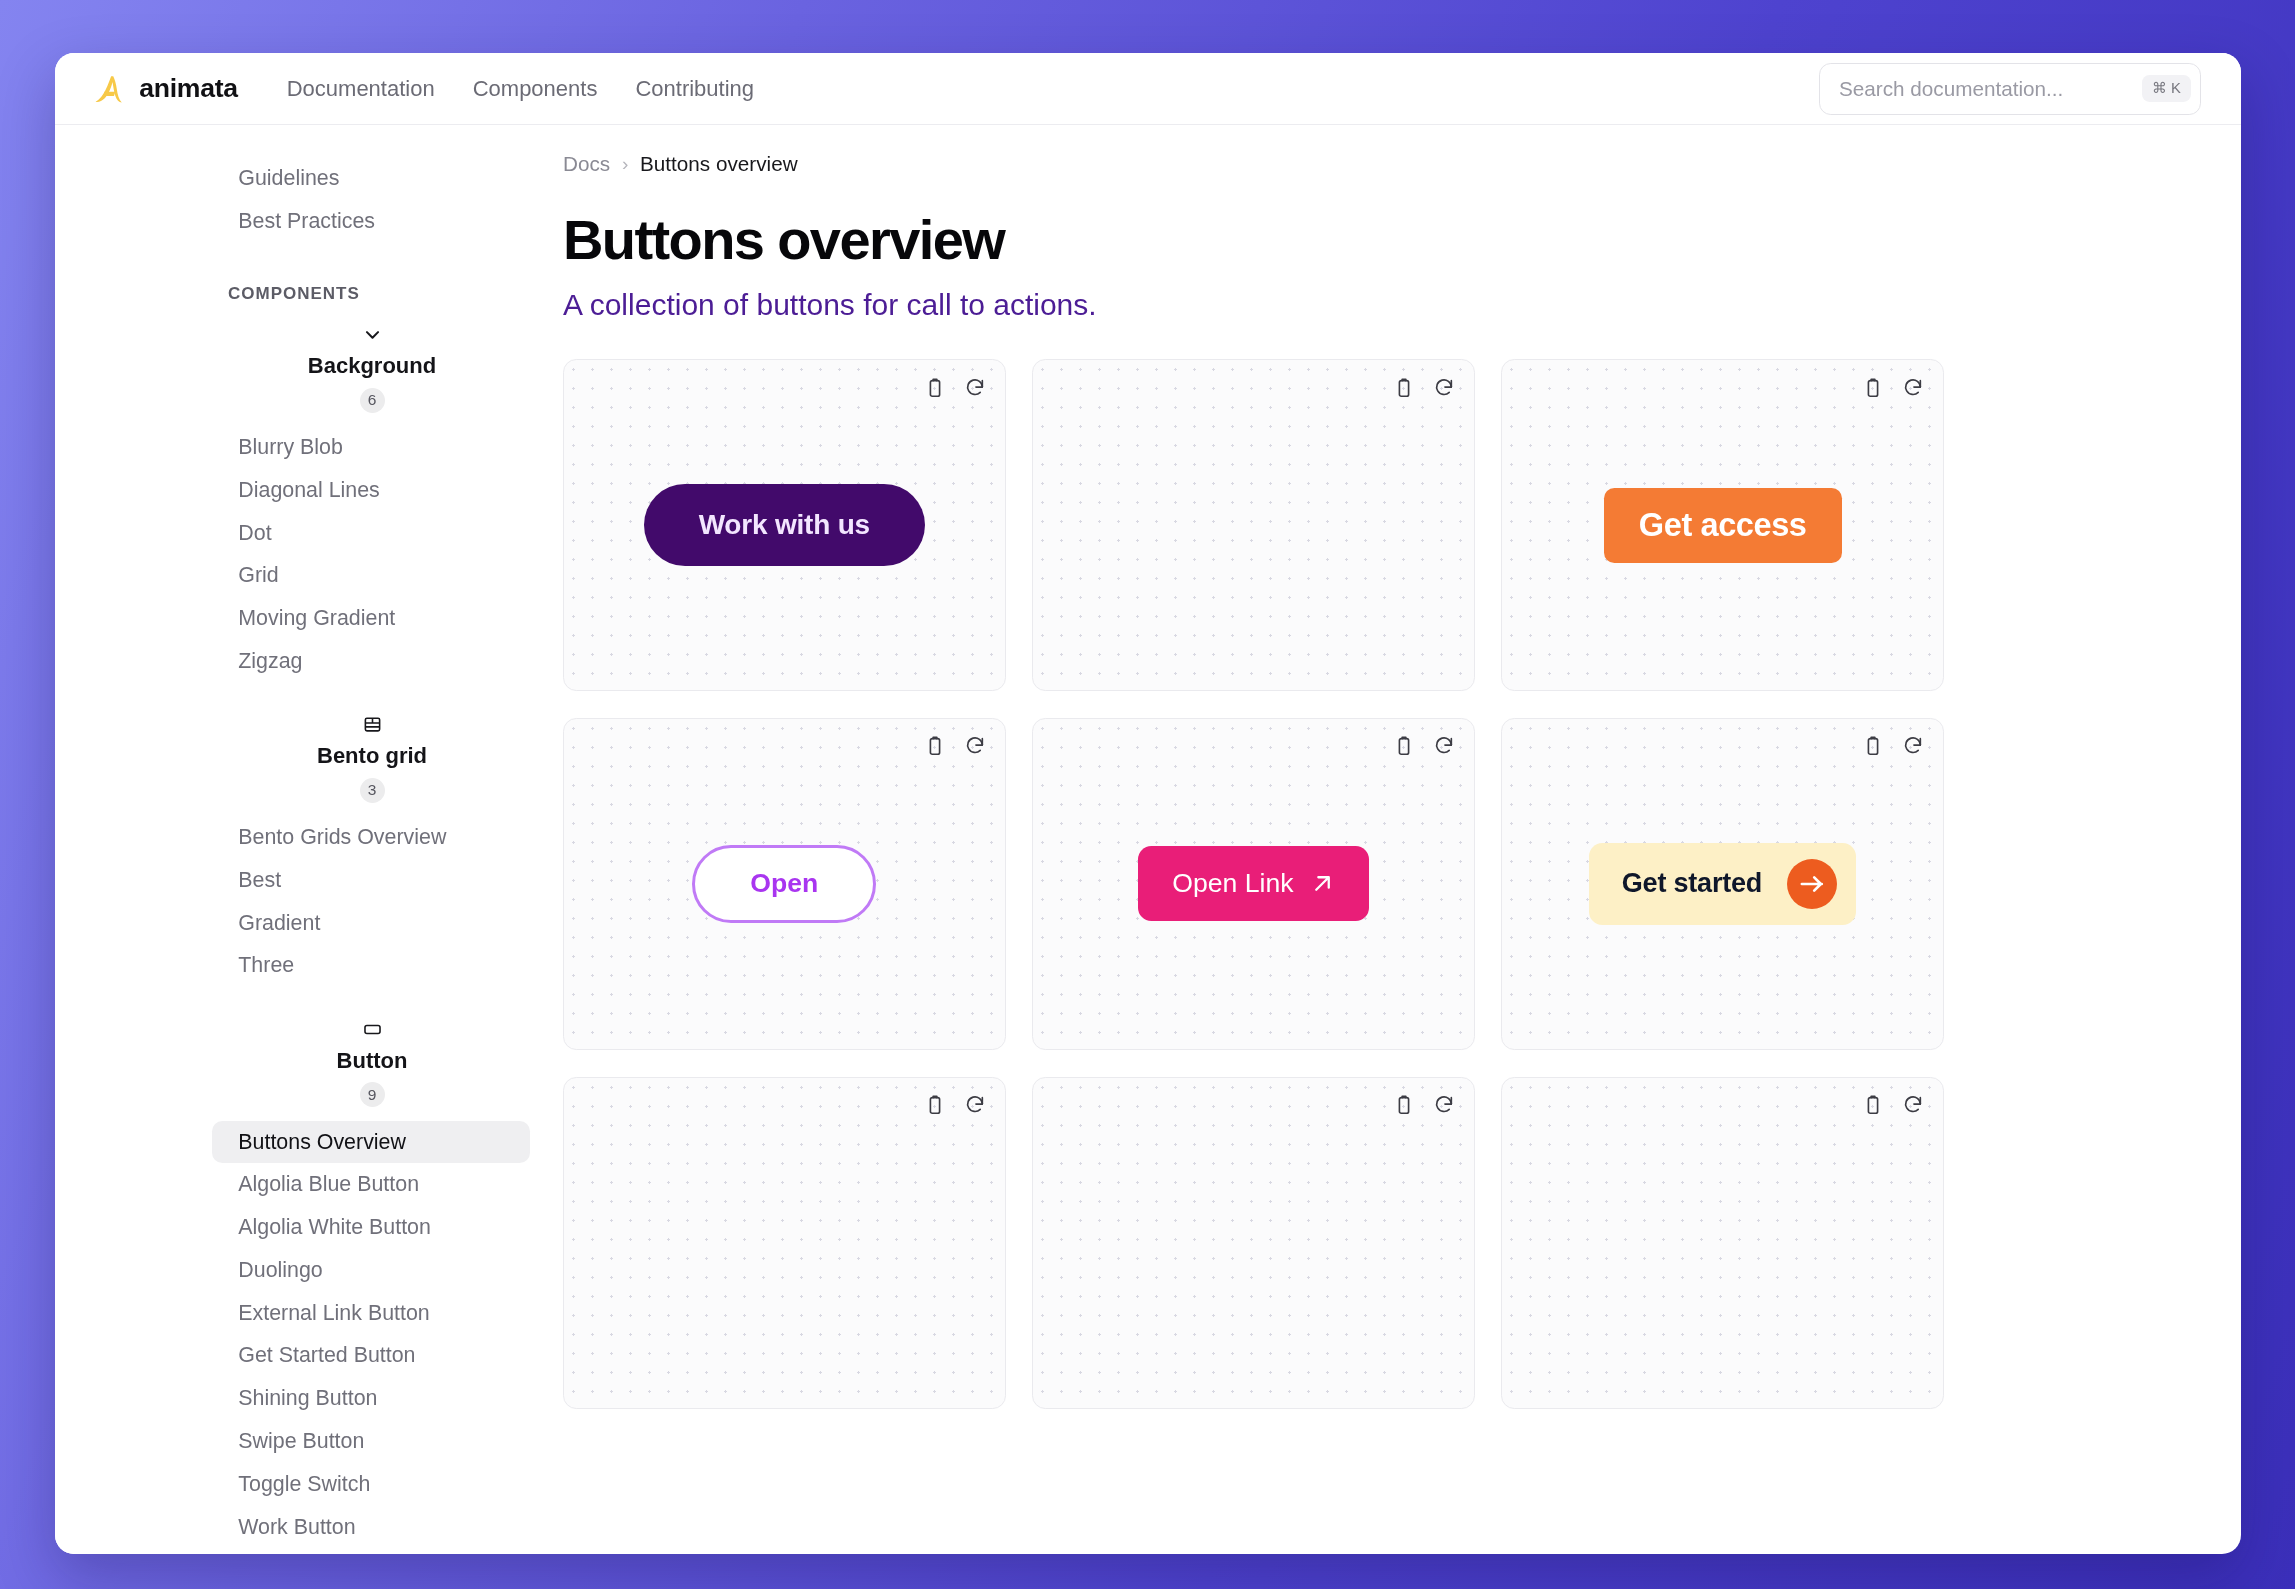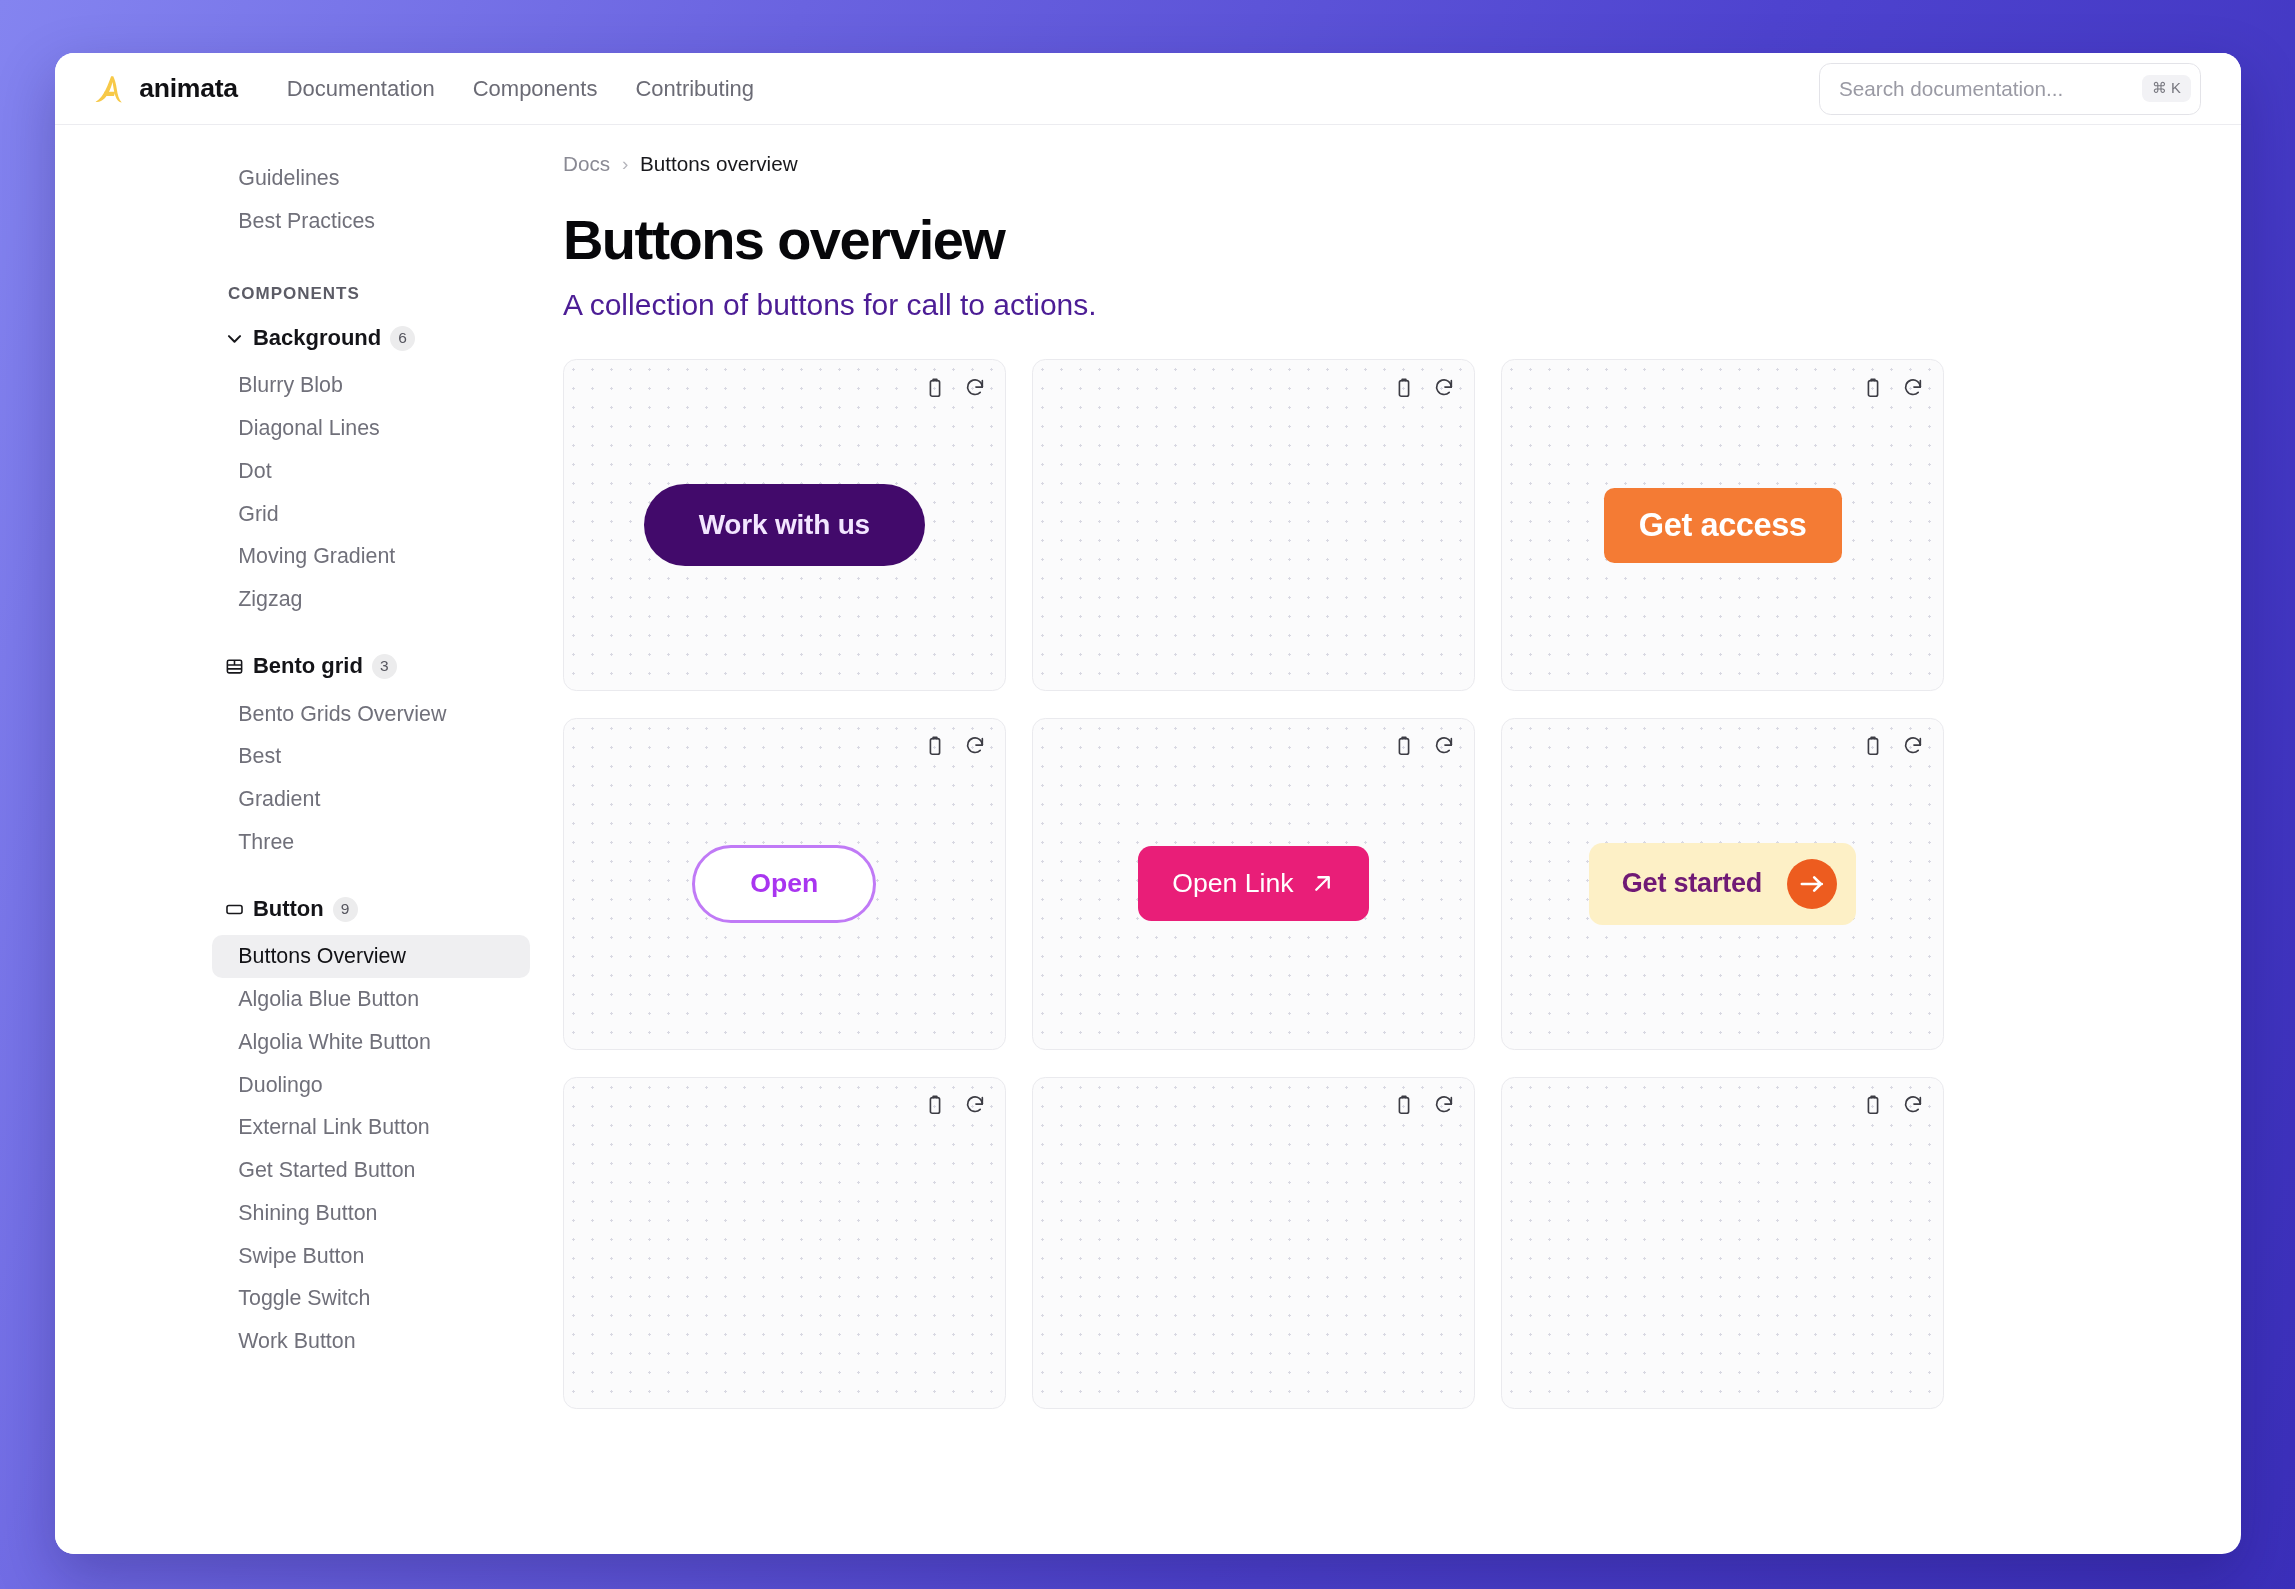--- a/index.html
+++ b/index.html
@@ -137,20 +137,21 @@
     letter-spacing: 1px;
     padding: 10.3px 0 7.4px 3px;
     margin-top: 31px;
   }
 
   .side-group {
     display: flex;
     align-items: center;
     gap: 8.9px;
     padding: 13.3px 0 13.3px 0;
+    flex-direction: column;
   }
 
   .side-group-title {
     font-size: 22px;
     font-weight: 700;
     color: #141418;
     white-space: nowrap;
   }
 
   .side-badge {
@@ -310,21 +311,21 @@
     padding: 22px 34px;
     display: inline-flex;
     align-items: center;
     gap: 16.2px;
     cursor: pointer;
   }
   .btn-openlink .arrow { width: 25px; height: 25px; display: block; }
 
   .btn-started {
     background: #fdf0c6;
-    color: #701a75;
+    color: #0f172a;
     border: 0;
     border-radius: 13.3px;
     font-family: inherit;
     font-size: 27px;
     font-weight: 700;
     padding: 16.2px 19px 16.2px 32.5px;
     display: inline-flex;
     align-items: center;
     gap: 25px;
     cursor: pointer;

